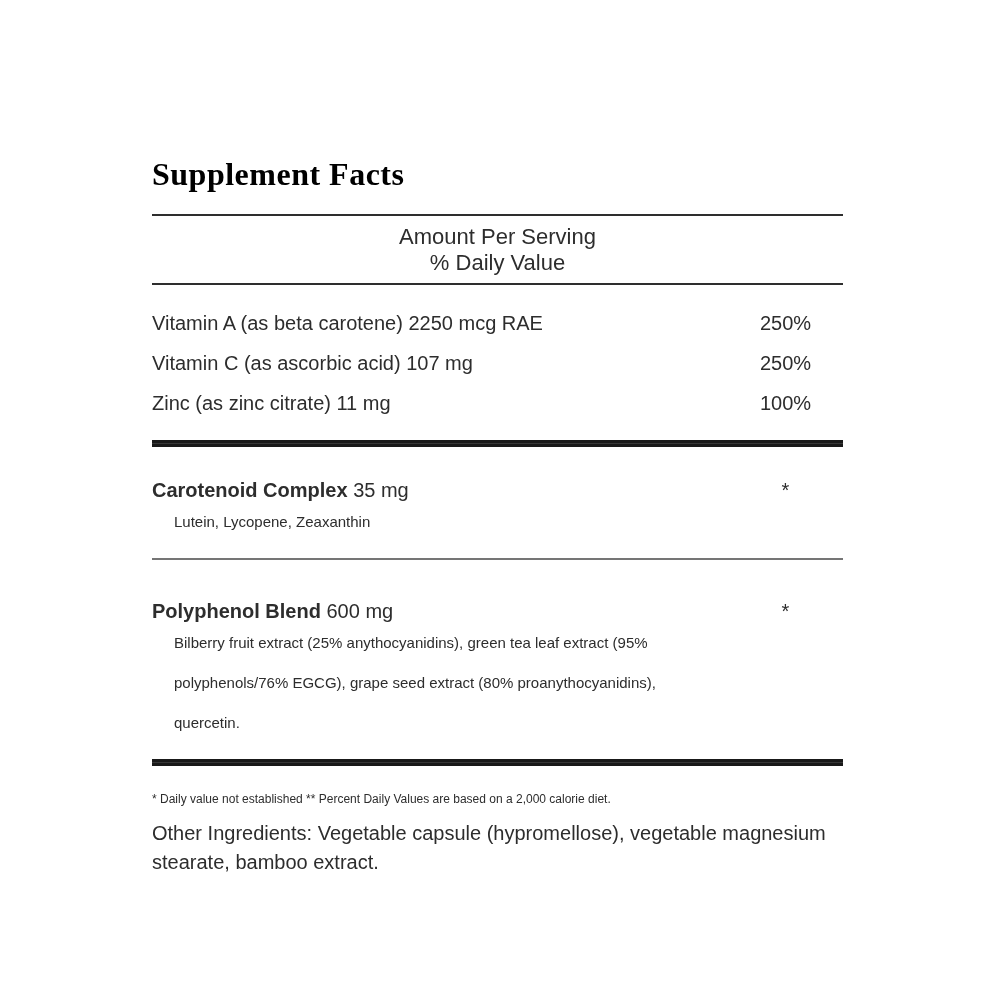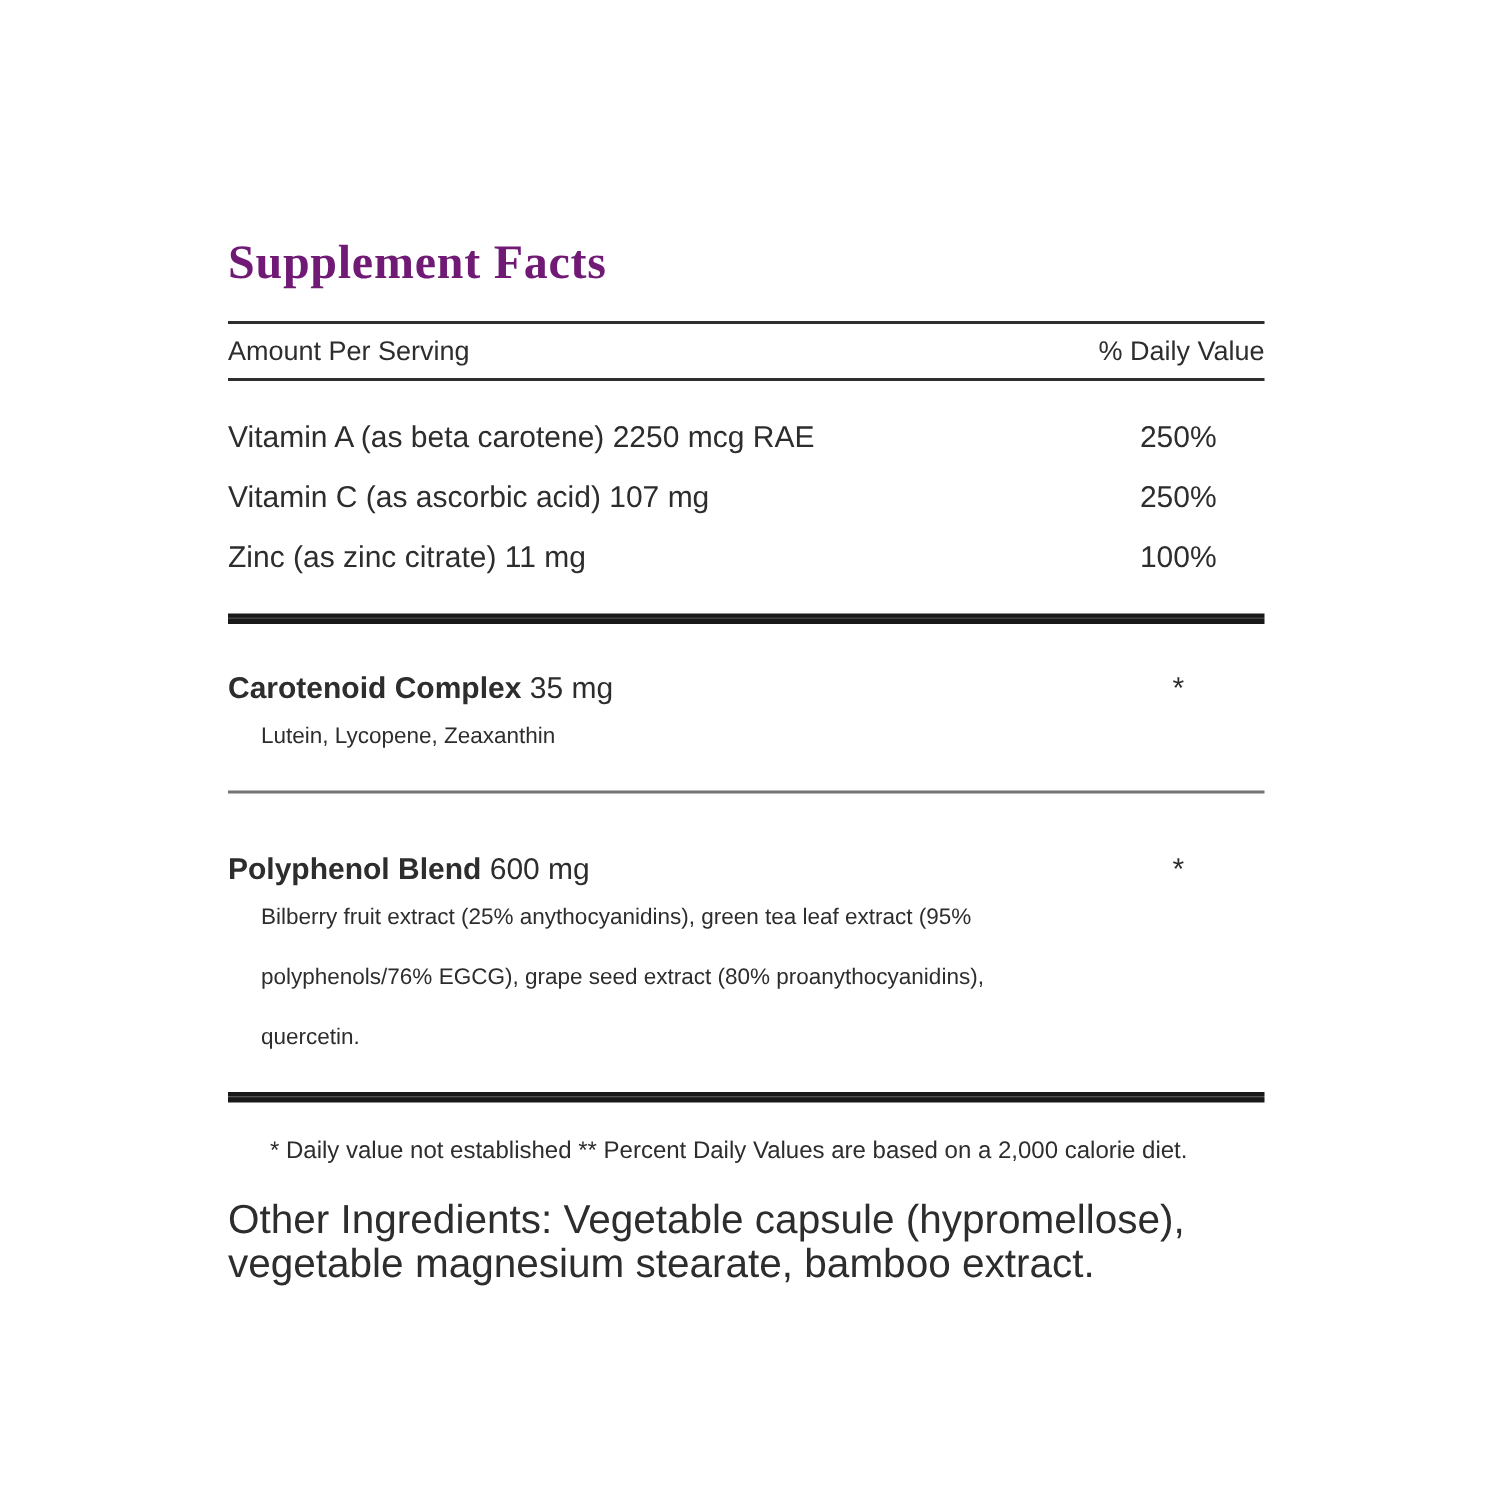--- a/index.html
+++ b/index.html
@@ -11,21 +11,21 @@
   }
   .panel {
     position: absolute;
     left: 152px; top: 156px;
     width: 691px;
   }
   .title {
     font-family: "Liberation Serif", serif;
     font-weight: 700;
     font-size: 32px;
-    color: #701a75;
+    color: #000000;
     letter-spacing: 0.5px;
     margin-bottom: 21px;
   }
   .rule {
     border: none;
     height: 2px;
     background: #2e2e2e;
   }
   .rule-gray {
     border: none;
@@ -36,23 +36,24 @@
     height: 7px;
     background: linear-gradient(to bottom,
       #191919 0px, #191919 2.5px,
       #555555 3px, #191919 4px,
       #191919 7px);
   }
   .header-row {
     display: flex;
     justify-content: space-between;
     align-items: center;
-    font-size: 18px;
+    font-size: 22px;
     padding: 8px 0 7px 0;
     color: #2d2d2d;
+    flex-direction: column;
   }
   .rows { padding: 18px 0 17px 0; }
   .row {
     display: flex;
     align-items: center;
     height: 40px;
     font-size: 20px;
     justify-content: flex-end;
   }
   .row .name { flex: 1; }
@@ -72,27 +73,25 @@
   .blend-name { font-weight: 700; }
   .asterisk { font-size: 20px; }
   .blend-desc {
     font-size: 15px;
     line-height: 40px;
     padding-left: 22px;
     max-width: 570px;
   }
   .footnote {
     margin-top: 13px;
-    font-size: 16px;
+    font-size: 12px;
     line-height: 40px;
-    margin-left: 28px;
   }
   .other-ingredients {
-    margin-top: 11px;
-    font-size: 27px;
+    font-size: 20px;
     line-height: 28.5px;
     max-width: 691px;
   }
 </style>
 </head>
 <body>
 
 <div class="panel">
 
   <div class="title">Supplement Facts</div>

